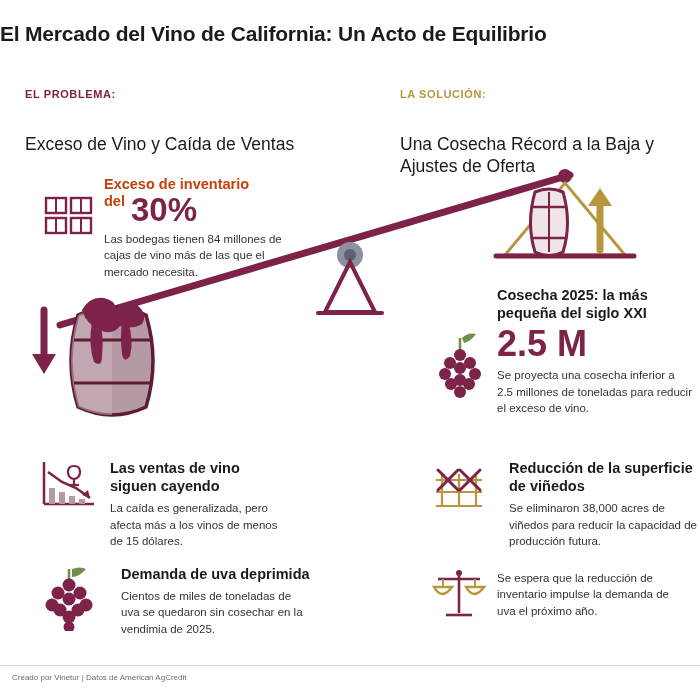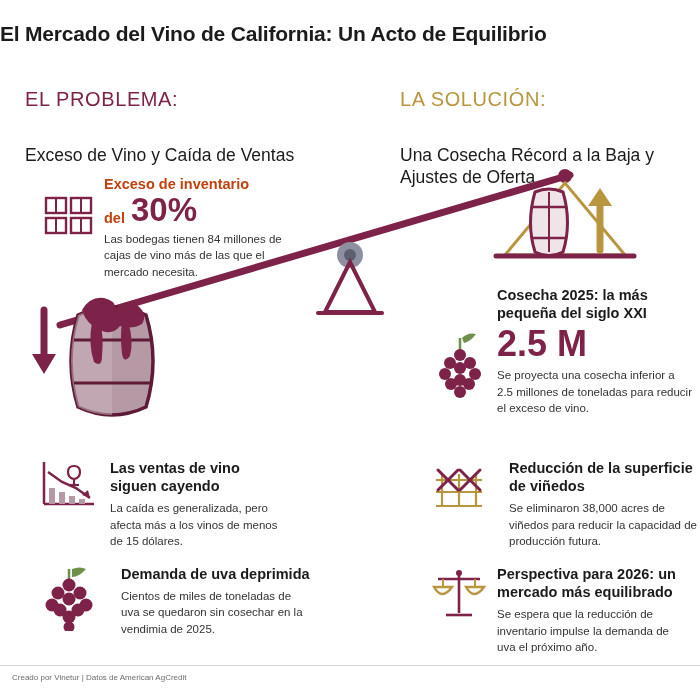--- a/index.html
+++ b/index.html
@@ -30,22 +30,22 @@
     font-size: 21px;
     font-weight: bold;
     color: #1b1b1b;
     letter-spacing: -0.2px;
   }
   
   .col-head {
     position: absolute;
   }
   .kicker {
-    font-size: 20px;
-    font-weight: normal;
+    font-size: 11px;
+    font-weight: bold;
     letter-spacing: 0.6px;
     margin-bottom: 6px;
   }
   .kicker.problem { color: #7d2248; }
   .kicker.solution { color: #b8963f; }
   .subhead {
     font-size: 17.5px;
     font-weight: normal;
     color: #1b1b1b;
     line-height: 1.25;
@@ -193,21 +193,21 @@
     <rect x="29" y="6" width="20" height="15" fill="none" stroke="#7d2248" stroke-width="2.4"></rect>
     <line x1="39" y1="6" x2="39" y2="21" stroke="#7d2248" stroke-width="2"></line>
     <rect x="4" y="26" width="20" height="15" fill="none" stroke="#7d2248" stroke-width="2.4"></rect>
     <line x1="14" y1="26" x2="14" y2="41" stroke="#7d2248" stroke-width="2"></line>
     <rect x="29" y="26" width="20" height="15" fill="none" stroke="#7d2248" stroke-width="2.4"></rect>
     <line x1="39" y1="26" x2="39" y2="41" stroke="#7d2248" stroke-width="2"></line>
   </svg>
 
   <div class="block" id="inventory-block">
     <div class="smalllead">Exceso de inventario</div>
-    <div style="display:flex;align-items:flex-end;gap:6px;margin-top:1px;">
+    <div style="display:flex;align-items:flex-start;gap:6px;margin-top:1px;">
       <span class="smalllead">del</span>
       <span class="bignum">30%</span>
     </div>
     <div class="body">Las bodegas tienen 84 millones de cajas de vino más de las que el mercado necesita.</div>
   </div>
 
   <svg class="icon" id="harvest-icon" width="56" height="66" viewBox="0 0 56 66">
     <path d="M30 6 q6 -6 14 -4 q-6 8 -12 9 Z" fill="#6f8f4a"></path>
     <line x1="28" y1="6" x2="28" y2="20" stroke="#6f8f4a" stroke-width="2.5"></line>
     <g fill="#7d2248">
@@ -298,19 +298,18 @@
     <line x1="8" y1="14" x2="50" y2="14" stroke="#7d2248" stroke-width="2.6"></line>
     <line x1="16" y1="50" x2="42" y2="50" stroke="#7d2248" stroke-width="2.6"></line>
     <circle cx="29" cy="8" r="3" fill="#7d2248"></circle>
     <path d="M4 22 q8 14 18 0 Z" fill="none" stroke="#b8963f" stroke-width="2.4"></path>
     <line x1="13" y1="14" x2="13" y2="22" stroke="#b8963f" stroke-width="2"></line>
     <path d="M36 22 q8 14 18 0 Z" fill="none" stroke="#b8963f" stroke-width="2.4"></path>
     <line x1="45" y1="14" x2="45" y2="22" stroke="#b8963f" stroke-width="2"></line>
   </svg>
 
   <div class="block" id="outlook-block">
-    <div class="head">Perspectiva para 2026: un mercado más equilibrado</div>
     <div class="body">Se espera que la reducción de inventario impulse la demanda de uva el próximo año.</div>
   </div>
 
   <div class="divider"></div>
   <div class="footer">Creado por Vinetur | Datos de American AgCredit</div>
 </div>
 
 </body></html>

